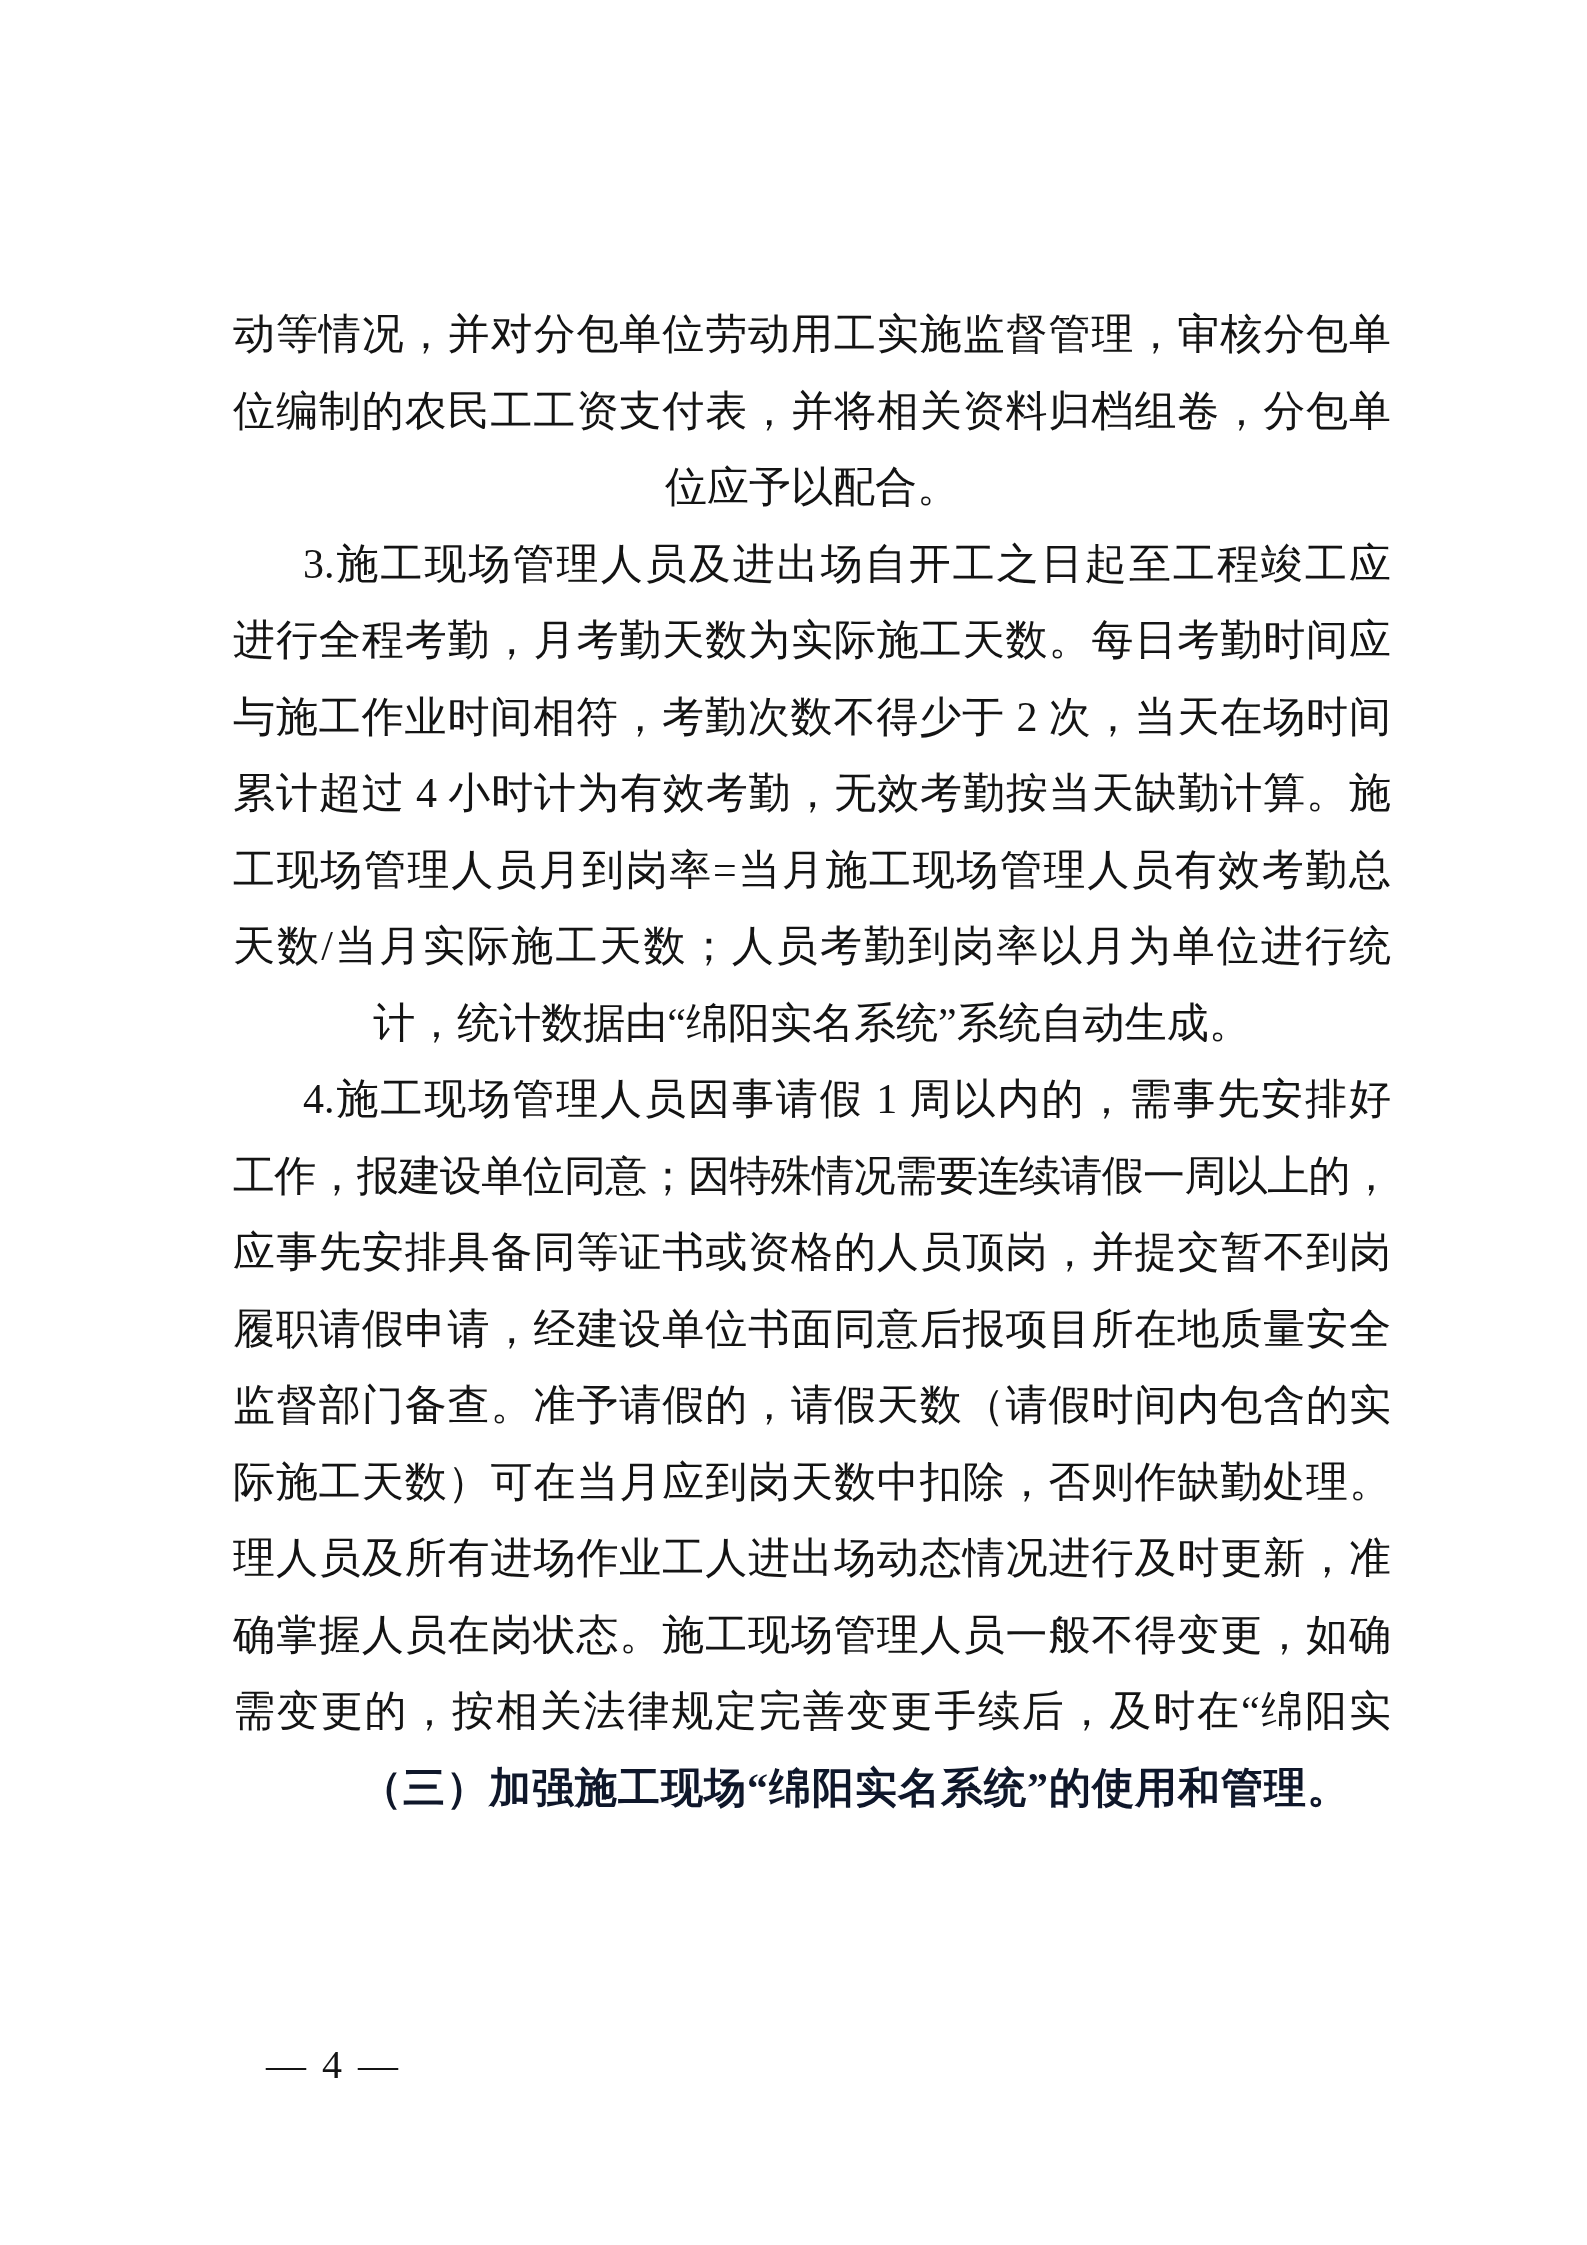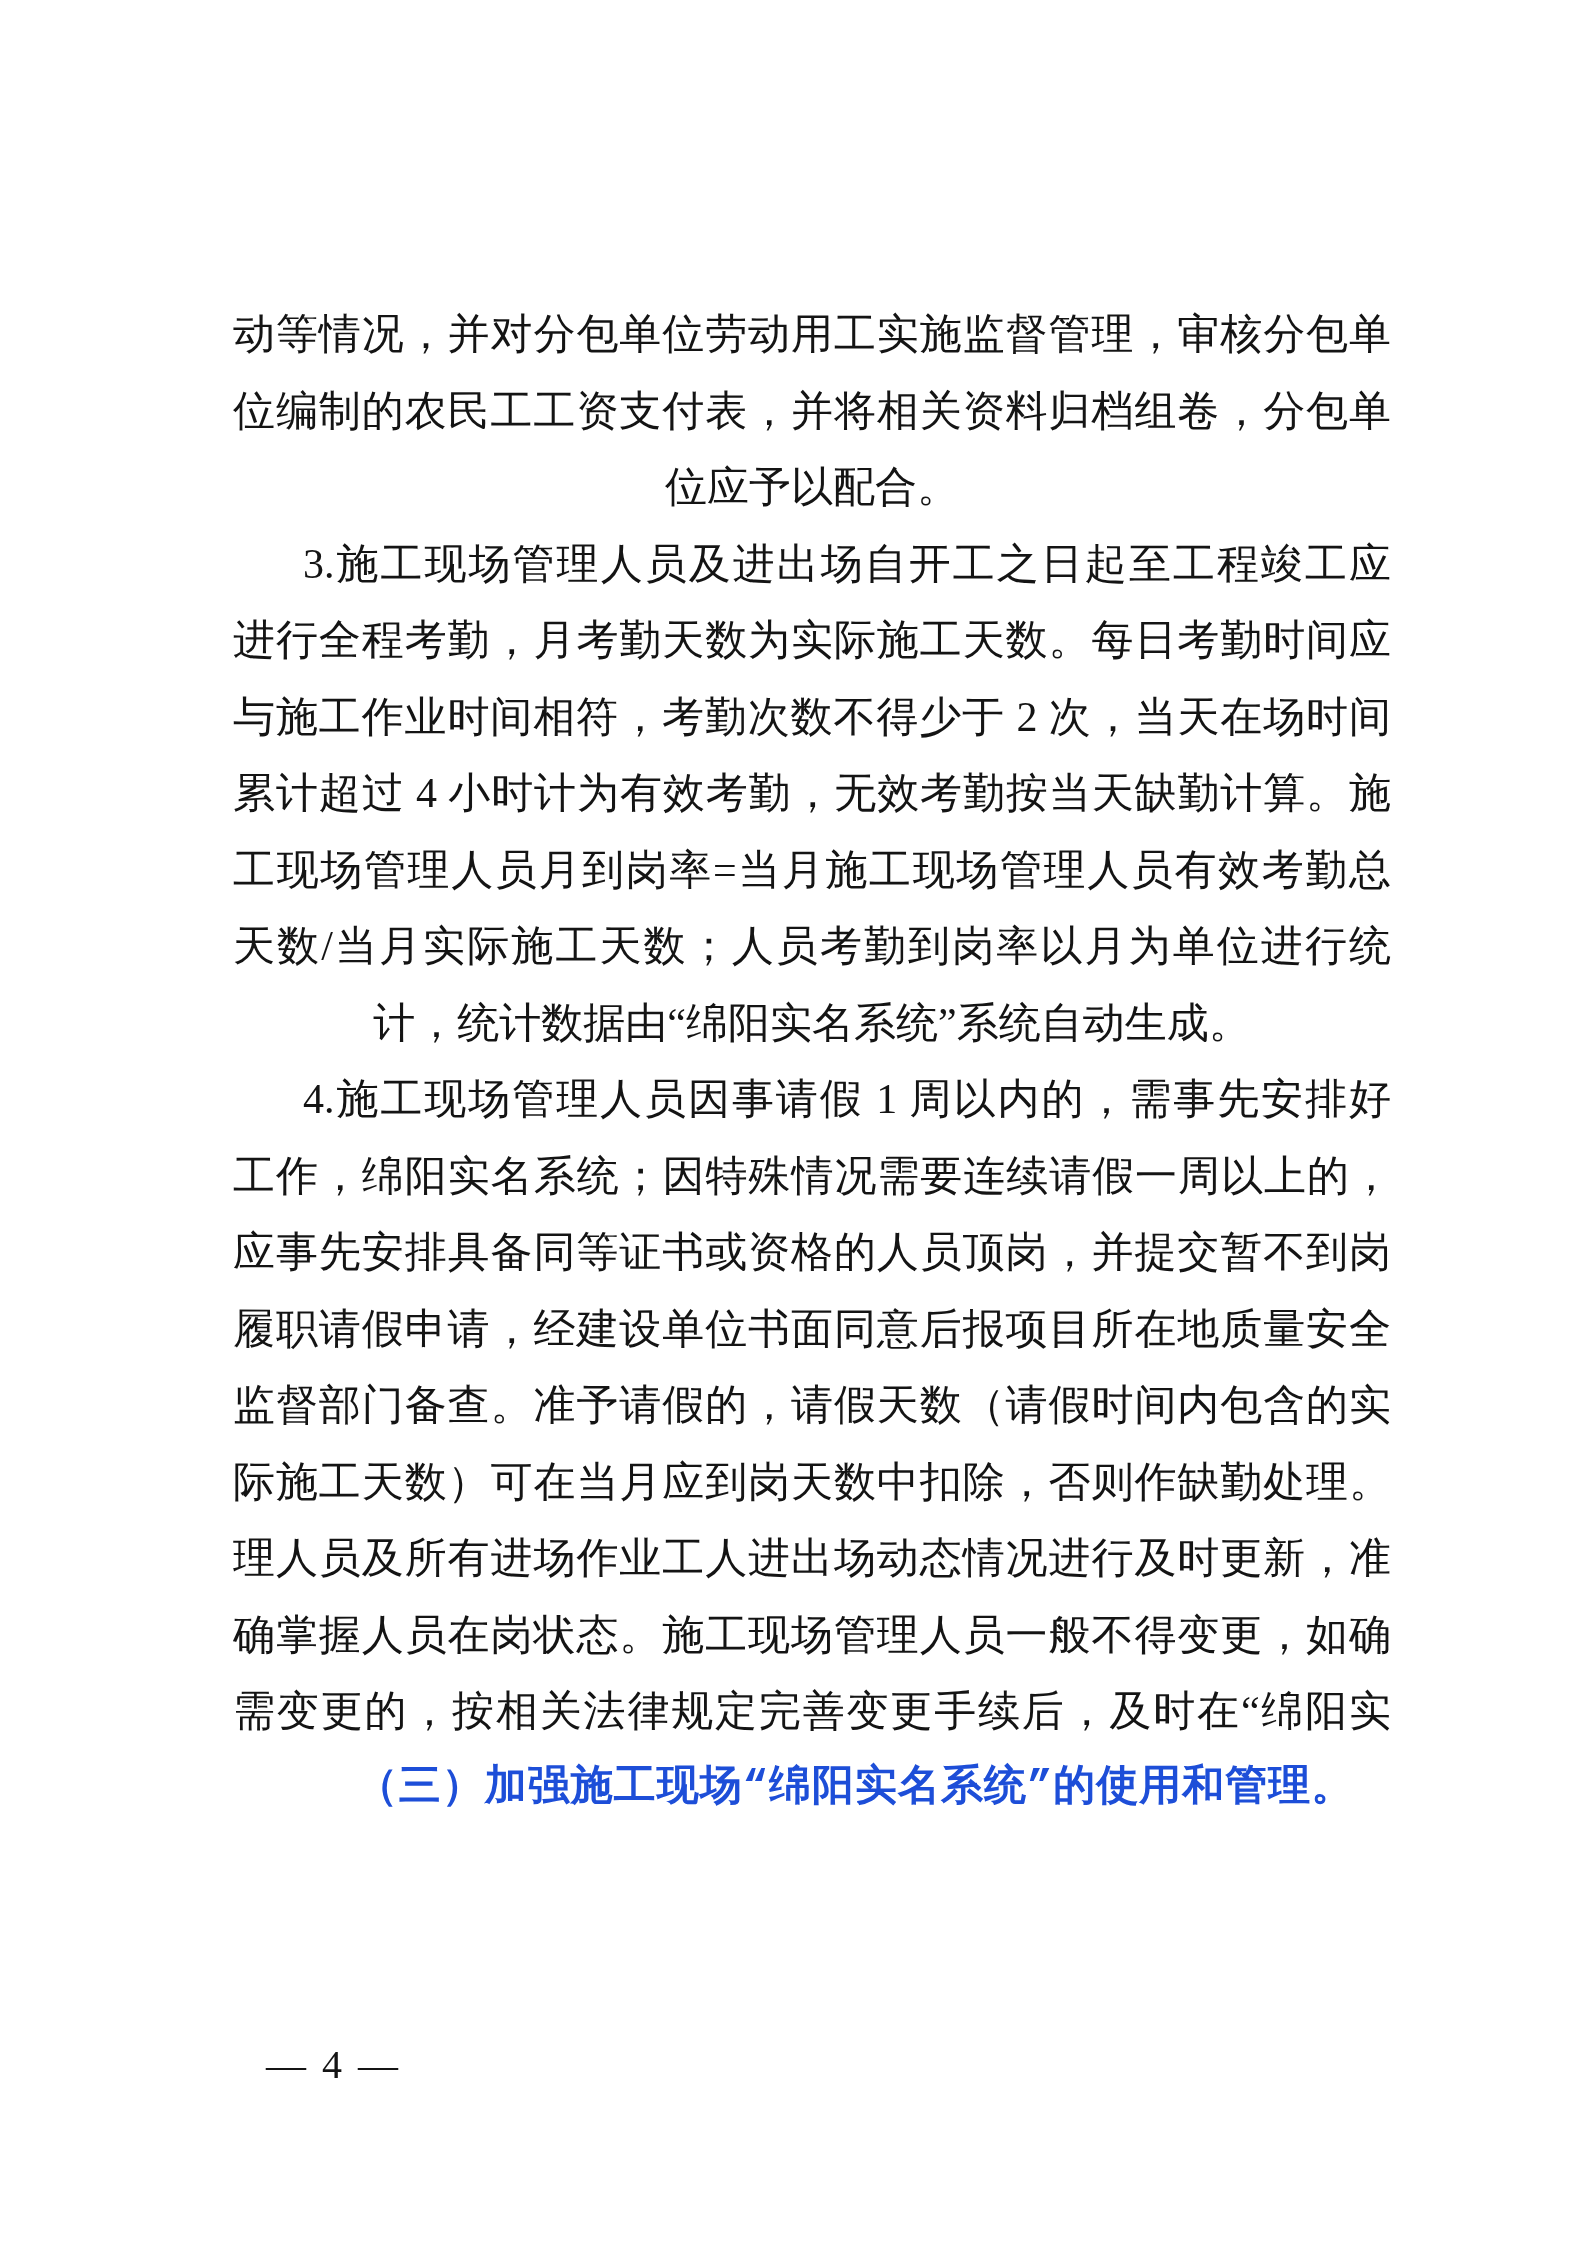--- a/index.html
+++ b/index.html
@@ -39,22 +39,21 @@
   .line.indent {
     text-indent: 70px;
   }
   .line.tight {
     letter-spacing: -0.9px;
   }
   .line.heading {
     font-weight: bold;
     text-indent: 86px;
     letter-spacing: 1px;
-    color: #1d4ed8;
-    font-family: Liberation Mono, monospace;
+    color: #0f172a;
   }
   .footer {
     position: absolute;
     left: 250px;
     top: 2040px;
     font-size: 40px;
     line-height: 50px;
     letter-spacing: 3px;
     color: #141414;
   }
@@ -68,21 +67,21 @@
       <div class="line just">位编制的农民工工资支付表，并将相关资料归档组卷，分包单</div>
       <div class="line">位应予以配合。</div>
       <div class="line just indent">3.施工现场管理人员及进出场自开工之日起至工程竣工应</div>
       <div class="line just">进行全程考勤，月考勤天数为实际施工天数。每日考勤时间应</div>
       <div class="line just">与施工作业时间相符，考勤次数不得少于 2 次，当天在场时间</div>
       <div class="line just">累计超过 4 小时计为有效考勤，无效考勤按当天缺勤计算。施</div>
       <div class="line just">工现场管理人员月到岗率=当月施工现场管理人员有效考勤总</div>
       <div class="line just">天数/当月实际施工天数；人员考勤到岗率以月为单位进行统</div>
       <div class="line">计，统计数据由“绵阳实名系统”系统自动生成。</div>
       <div class="line just indent">4.施工现场管理人员因事请假 1 周以内的，需事先安排好</div>
-      <div class="line just tight">工作，绵阳实名系统；因特殊情况需要连续请假一周以上的，</div>
+      <div class="line just tight">工作，报建设单位同意；因特殊情况需要连续请假一周以上的，</div>
       <div class="line just">应事先安排具备同等证书或资格的人员顶岗，并提交暂不到岗</div>
       <div class="line just">履职请假申请，经建设单位书面同意后报项目所在地质量安全</div>
       <div class="line just">监督部门备查。准予请假的，请假天数（请假时间内包含的实</div>
       <div class="line just">际施工天数）可在当月应到岗天数中扣除，否则作缺勤处理。</div>
       <div class="line just">理人员及所有进场作业工人进出场动态情况进行及时更新，准</div>
       <div class="line just">确掌握人员在岗状态。施工现场管理人员一般不得变更，如确</div>
       <div class="line just">需变更的，按相关法律规定完善变更手续后，及时在“绵阳实</div>
       <div class="line heading">（三）加强施工现场“绵阳实名系统”的使用和管理。</div>
     </div>
   <div class="footer">— 4 —</div>

